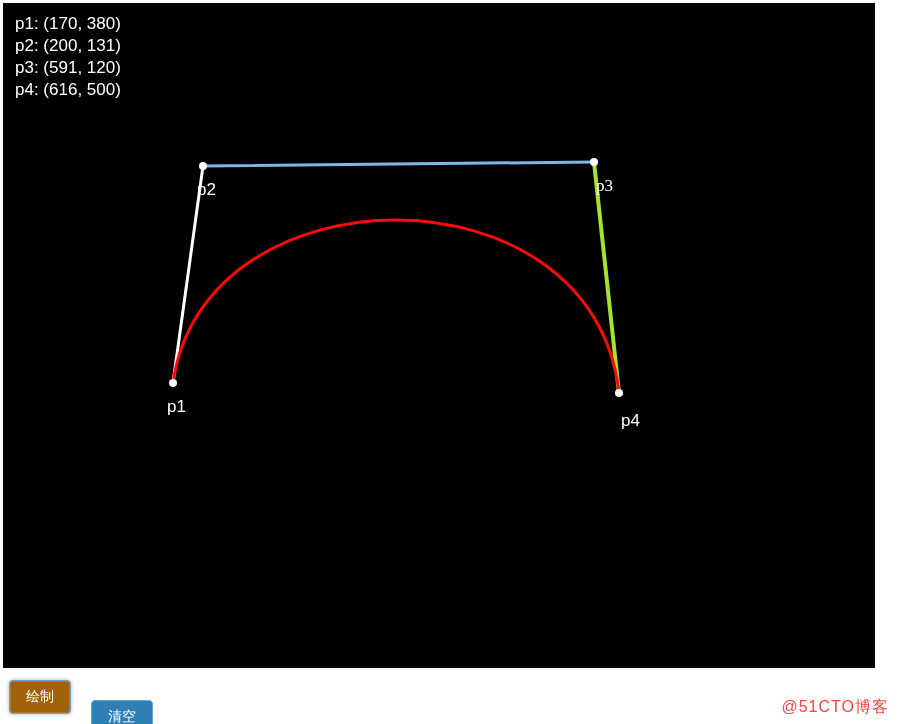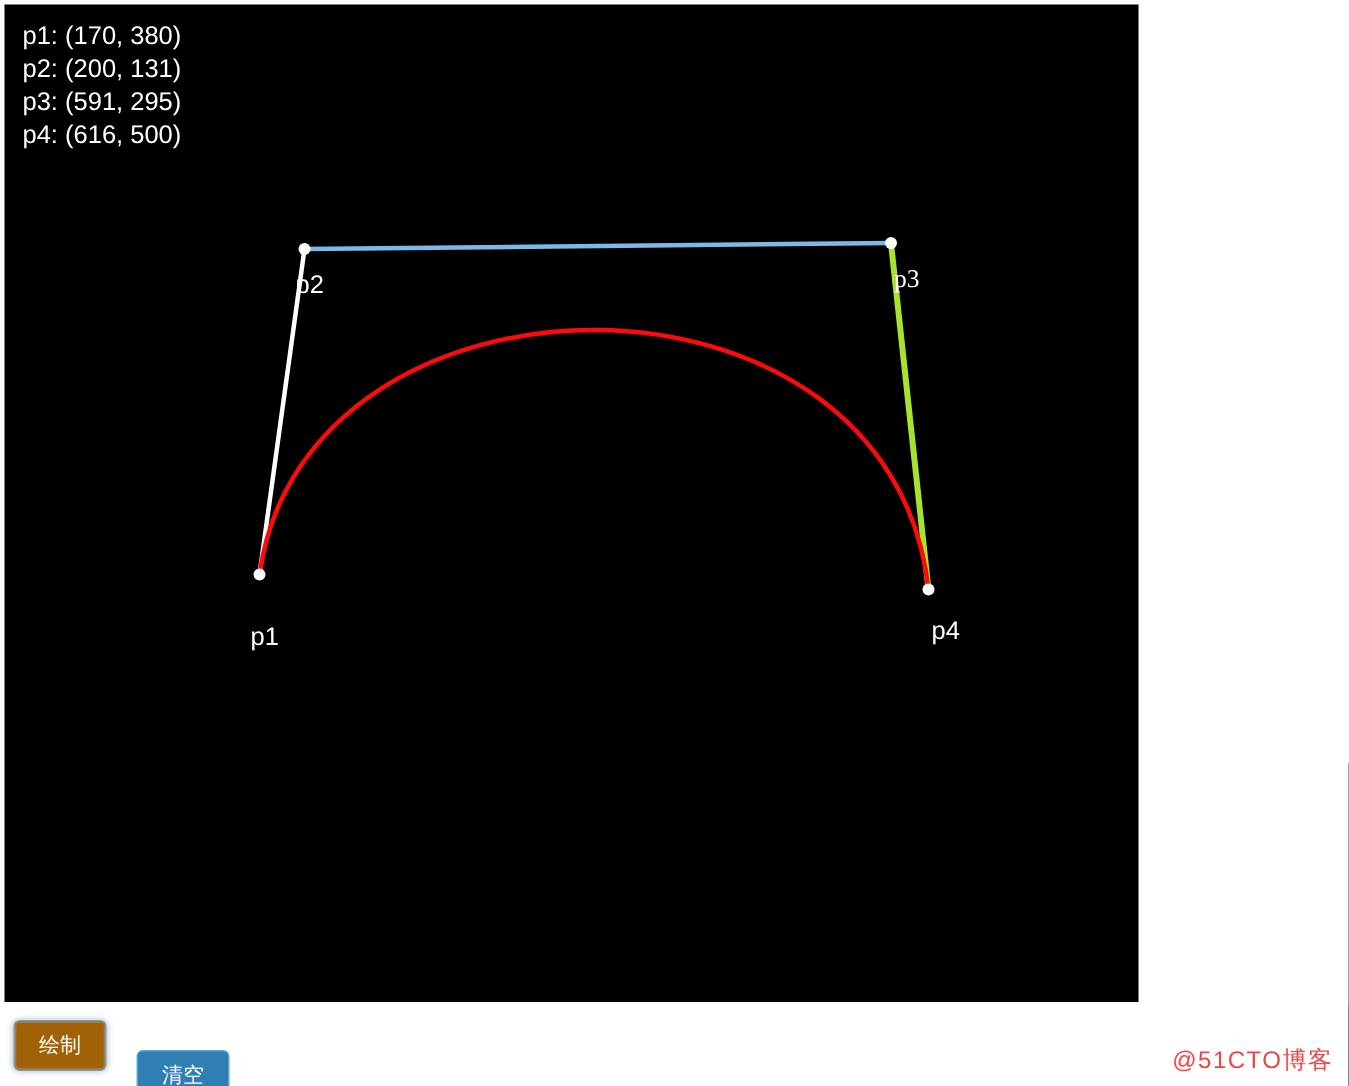--- a/index.html
+++ b/index.html
@@ -16,21 +16,21 @@
       left: 0;
       top: 0;
       width: 899px;
       height: 671px;
       background: #fff;
     }
     .canvas {
       position: absolute;
       left: 3px;
       top: 3px;
-      width: 756px;
+      width: 872px;
       height: 665px;
       background: #000;
     }
     .coords {
       position: absolute;
       left: 12px;
       top: 10px;
       color: #fff;
       font-size: 17px;
       line-height: 22px;
@@ -97,39 +97,39 @@
   </style>
 </head>
 <body>
 
 <div class="canvas-wrap">
   <div class="canvas">
 
     <div class="coords">
       <div>p1: (170, 380)</div>
       <div>p2: (200, 131)</div>
-      <div>p3: (591, 295)</div>
+      <div>p3: (591, 120)</div>
       <div>p4: (616, 500)</div>
     </div>
 
     <svg class="lines" id="svg-lines" width="888" height="665">
         <line x1="170" y1="380" x2="200" y2="163" stroke="#ffffff" stroke-width="3" stroke-linecap="round"></line>
         <line x1="200" y1="163" x2="591" y2="159" stroke="#7db9e8" stroke-width="3" stroke-linecap="round"></line>
         <line x1="591" y1="159" x2="616" y2="390" stroke="#a6e22e" stroke-width="4" stroke-linecap="round"></line>
         <path d="M 170 380 C 200 163, 591 159, 616 390" stroke="#ff0a0a" stroke-width="3" fill="none" stroke-linecap="round"></path>
       </svg>
 
     <div id="dots">
         <div class="dot" style="left: 170px; top: 380px;"></div>
         <div class="dot" style="left: 200px; top: 163px;"></div>
         <div class="dot" style="left: 591px; top: 159px;"></div>
         <div class="dot" style="left: 616px; top: 390px;"></div>
       </div>
     <div id="labels">
-        <div class="plabel" style="left: 164px; top: 412px;">p1</div>
+        <div class="plabel" style="left: 164px; top: 394px;">p1</div>
         <div class="plabel" style="left: 194px; top: 177px;">p2</div>
         <div class="plabel" style="left: 593px; top: 173px; font-family: Liberation Serif, serif;">p3</div>
         <div class="plabel" style="left: 618px; top: 408px;">p4</div>
       </div>
   </div>
 </div>
 
 <div class="btn-row">
   <button class="btn btn-draw">绘制</button>
   <button class="btn btn-clear">清空</button>

